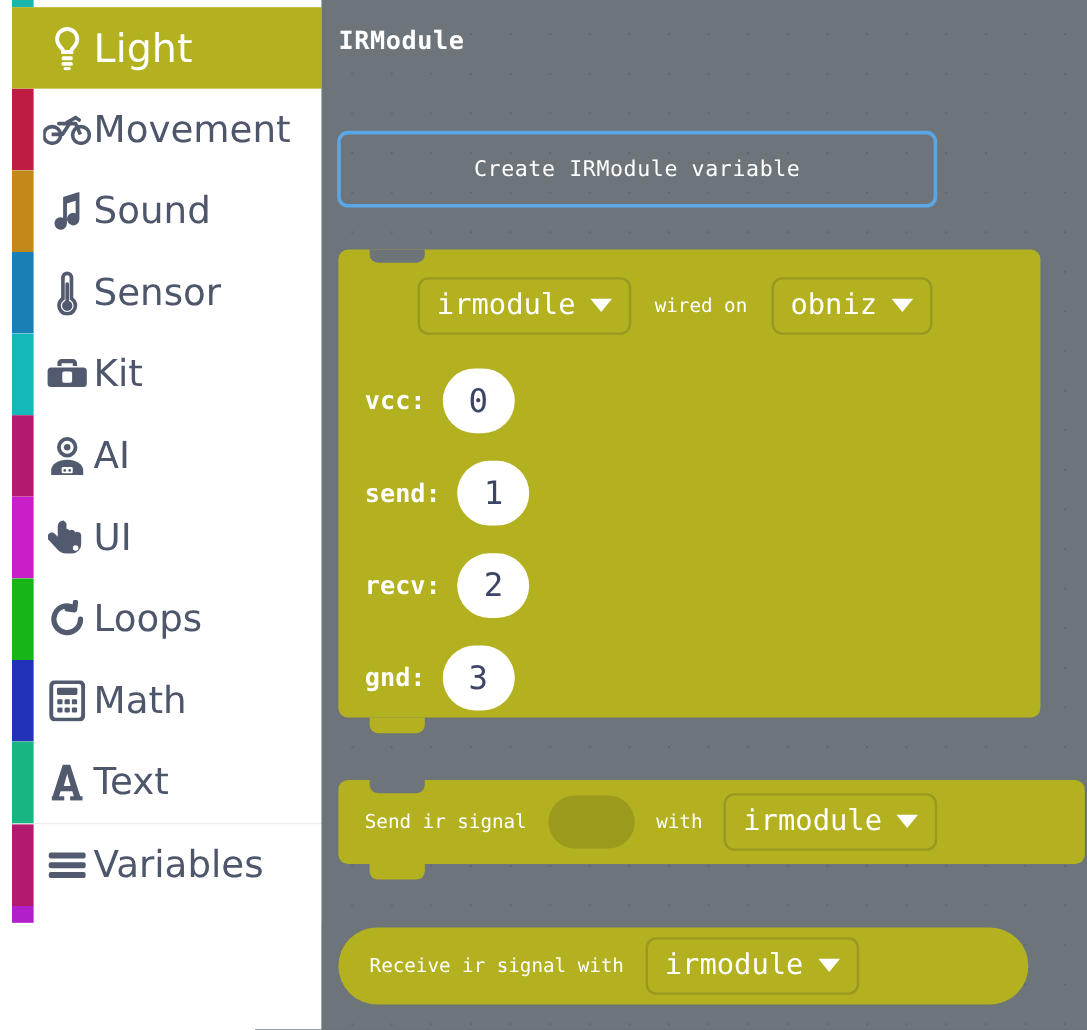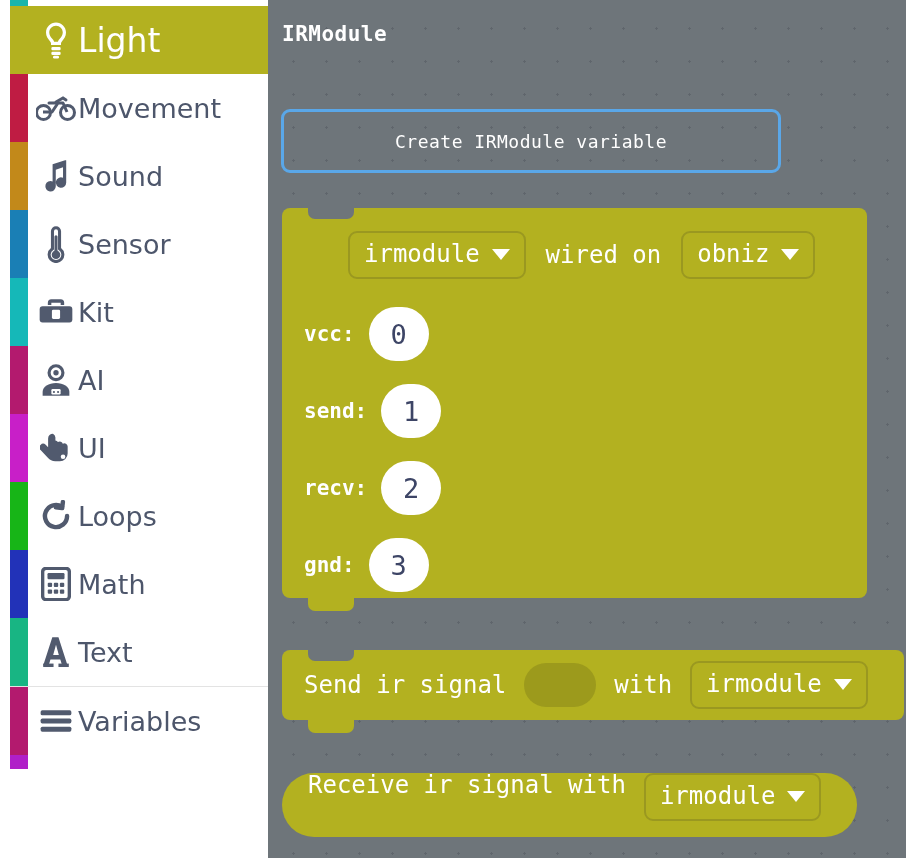--- a/index.html
+++ b/index.html
@@ -27,21 +27,21 @@
   .cat.selected{ background:#b3b120; }
   .cat .ico{
     width:44px; height:44px; flex:0 0 44px;
     display:flex; align-items:center; justify-content:center;
     color:#515a6e;
   }
   .cat.selected .ico{ color:#ffffff; }
   .cat .ico svg{ display:block; }
   .cat .lbl{
     font-family:"DejaVu Sans", sans-serif;
-    font-size:27px; color:#4d566b; letter-spacing:0px;
+    font-size:31px; color:#4d566b; letter-spacing:0px;
     white-space:nowrap; line-height:1;
   }
   .cat.selected .lbl{ color:#ffffff; font-size:33px; }
   .cat-sep{ height:1px; background:#e3e3e3; margin:0; }
   .top-sliver{ height:6px; position:relative; background:#ffffff; }
   .top-sliver .strip{ position:absolute; left:0; top:0; bottom:0; width:18px; }
   .bottom-sliver{ height:14px; position:relative; background:#ffffff; }
   .bottom-sliver .strip{ position:absolute; left:0; top:0; bottom:0; width:18px; }
 
   
@@ -66,21 +66,21 @@
     background:transparent;
     display:flex; align-items:center; justify-content:center;
     font-family:"DejaVu Sans Mono", monospace;
     font-size:18px; color:#ffffff; letter-spacing:.5px;
     cursor:pointer;
   }
 
   
   .blk-txt{
     font-family:"DejaVu Sans Mono", monospace;
-    color:#ffffff; font-size:24px; white-space:nowrap; line-height:1;
+    color:#ffffff; font-size:16px; white-space:nowrap; line-height:1;
   }
   .dd{
     display:inline-flex; align-items:center; gap:12px;
     border:2px solid #9a9820; border-radius:9px;
     padding:9px 14px 11px 14px;
     background:#b3b120;
   }
   .dd .dd-lbl{
     font-family:"DejaVu Sans Mono", monospace;
     color:#ffffff; font-size:24px; white-space:nowrap; line-height:1;
@@ -153,21 +153,21 @@
   }
   .empty-socket{
     width:72px; height:44px; border-radius:22px;
     background:#9c9a1c;
   }
 
   
   #recv-block{
     position:absolute; left:14px; top:773px; width:575px; height:64px;
     background:#b3b120; border-radius:32px;
-    display:flex; align-items:flex-start; gap:18px; padding-left:26px;
+    display:flex; align-items:center; gap:18px; padding-left:26px;
   }
 </style>
 </head>
 <body>
 
 <div id="app">
 
   <div id="sidebar">
 
     <div class="top-sliver">

